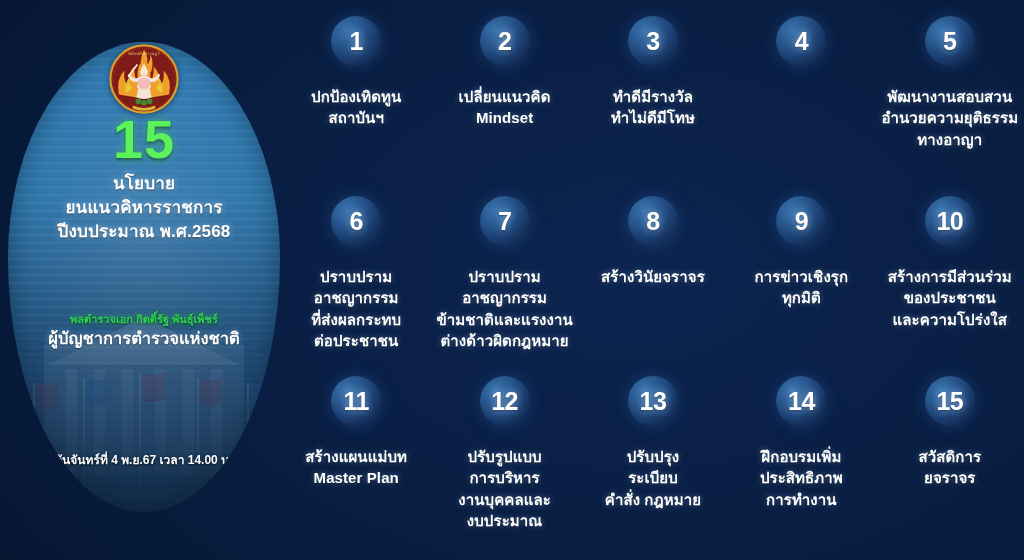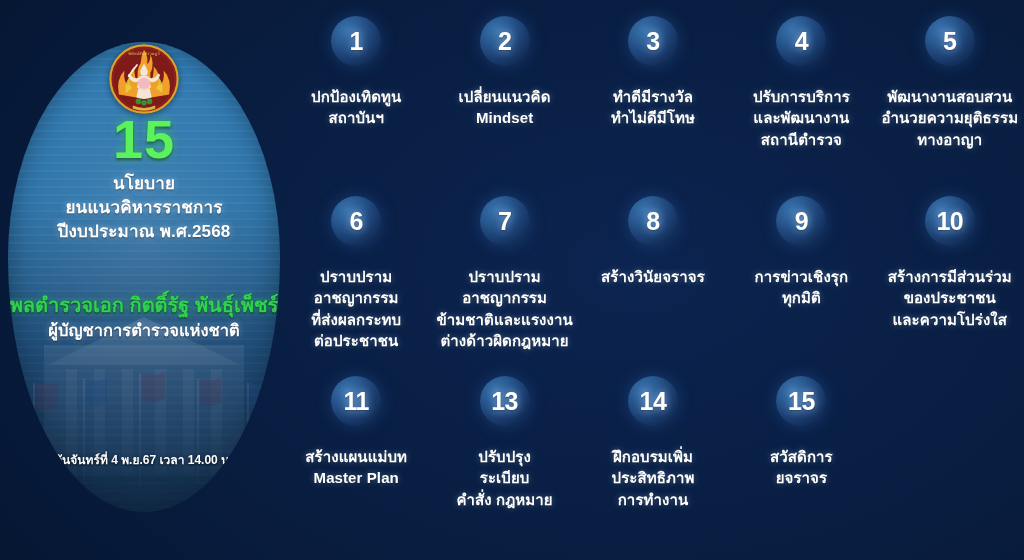--- a/index.html
+++ b/index.html
@@ -83,23 +83,23 @@
   .panel-line{
     color:#ffffff;
     font-size:17px;
     font-weight:bold;
     line-height:1.42;
     text-shadow:0 0 6px rgba(200,230,255,.55), 0 1px 2px rgba(0,0,0,.55);
     letter-spacing:.2px;
   }
   .panel-line.l1{margin-top:6px;}
   .chief-name{
-    margin-top:48px;
+    margin-top:68px;
     color:#2fd34f;
-    font-size:20px;font-weight:bold;line-height:1.35;
+    font-size:11px;font-weight:bold;line-height:1.35;
     text-shadow:0 0 7px rgba(40,200,70,.55),0 1px 2px rgba(0,0,0,.7);
   }
   .chief-title{
     color:#ffffff;
     font-size:16.5px;font-weight:bold;line-height:1.35;
     text-shadow:0 0 6px rgba(190,225,255,.5),0 1px 2px rgba(0,0,0,.7);
   }
   .datetime{
     position:absolute;
     left:0;right:0;
@@ -280,23 +280,20 @@
           <span>3</span>
         </div>
       <div class="label">ทำดีมีรางวัล
 ทำไม่ดีมีโทษ</div>
     </div>
 
     <div class="cell">
       <div class="badge">
           <span>4</span>
         </div>
-      <div class="label">ปรับการบริการ
-และพัฒนางาน
-สถานีตำรวจ</div>
     </div>
 
     <div class="cell">
       <div class="badge">
           <span>5</span>
         </div>
       <div class="label">พัฒนางานสอบสวน
 อำนวยความยุติธรรม
 ทางอาญา</div>
     </div>
@@ -346,20 +343,29 @@
     </div>
 
     <div class="cell">
       <div class="badge">
           <span>11</span>
         </div>
       <div class="label">สร้างแผนแม่บท
 Master Plan</div>
     </div>
 
+    <div class="cell">
+      <div class="badge">
+          <span>12</span>
+        </div>
+      <div class="label">ปรับรูปแบบ
+การบริหาร
+งานบุคคลและ
+งบประมาณ</div>
+    </div>
 
     <div class="cell">
       <div class="badge">
           <span>13</span>
         </div>
       <div class="label">ปรับปรุง
 ระเบียบ
 คำสั่ง กฎหมาย</div>
     </div>
 

